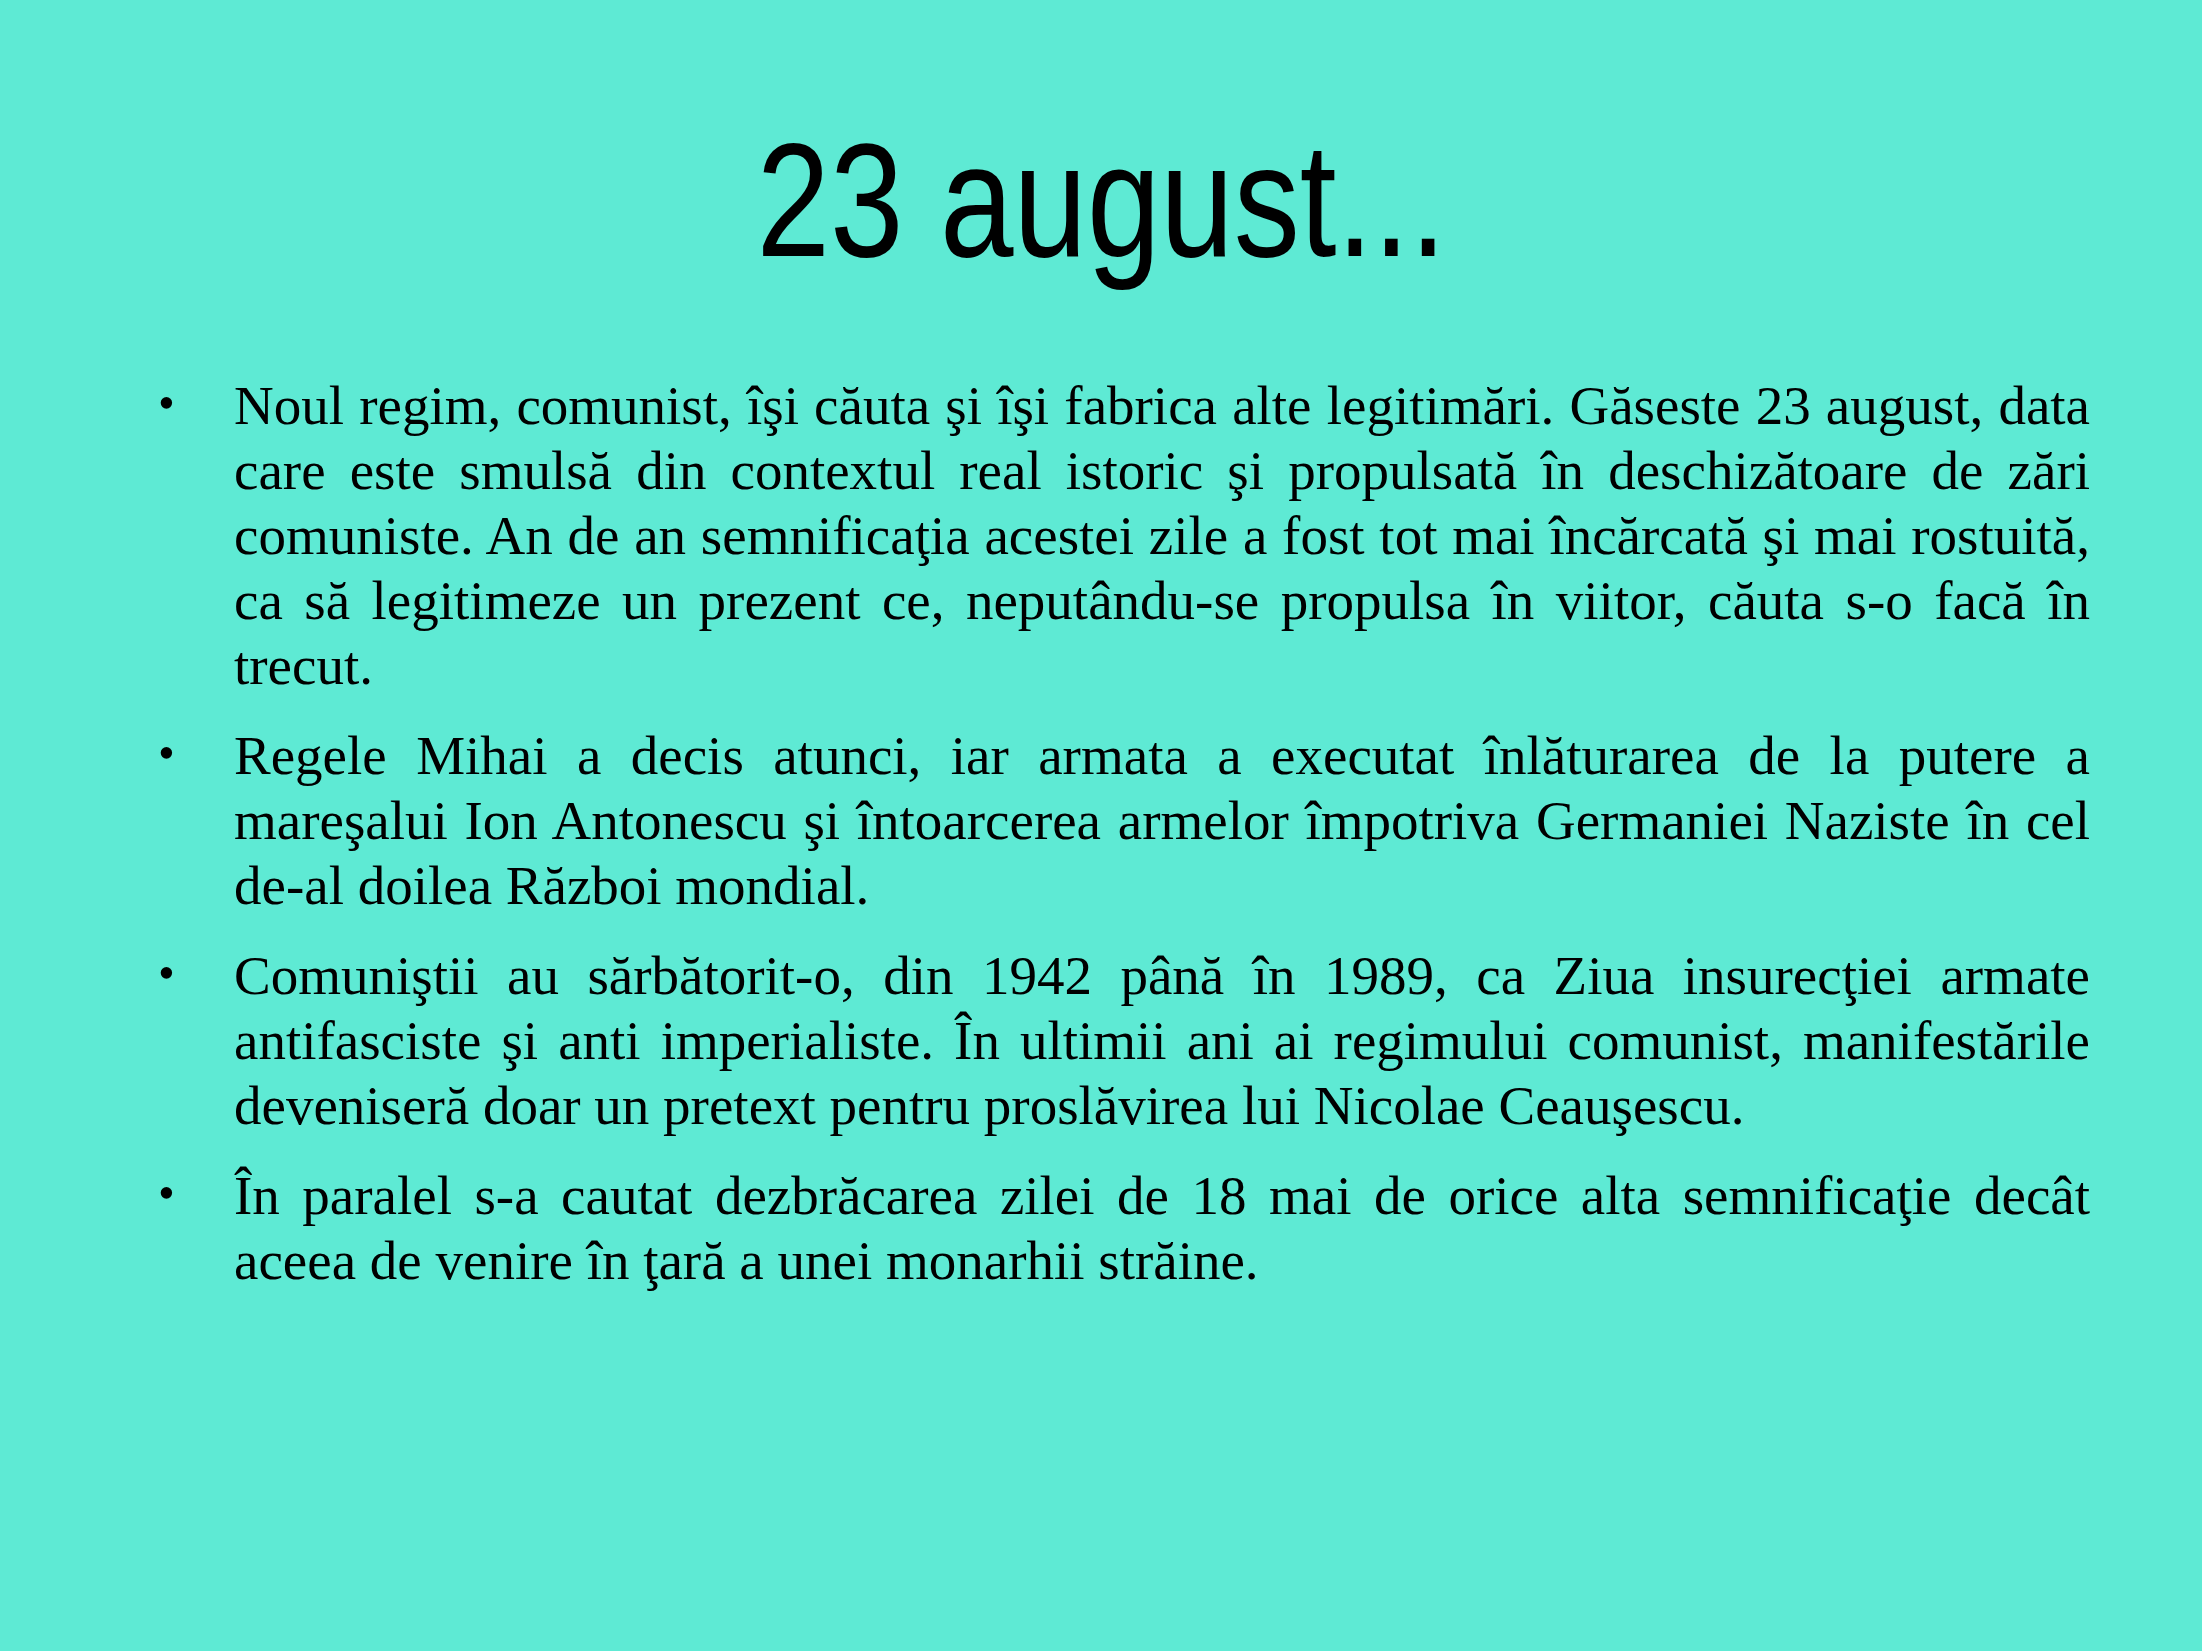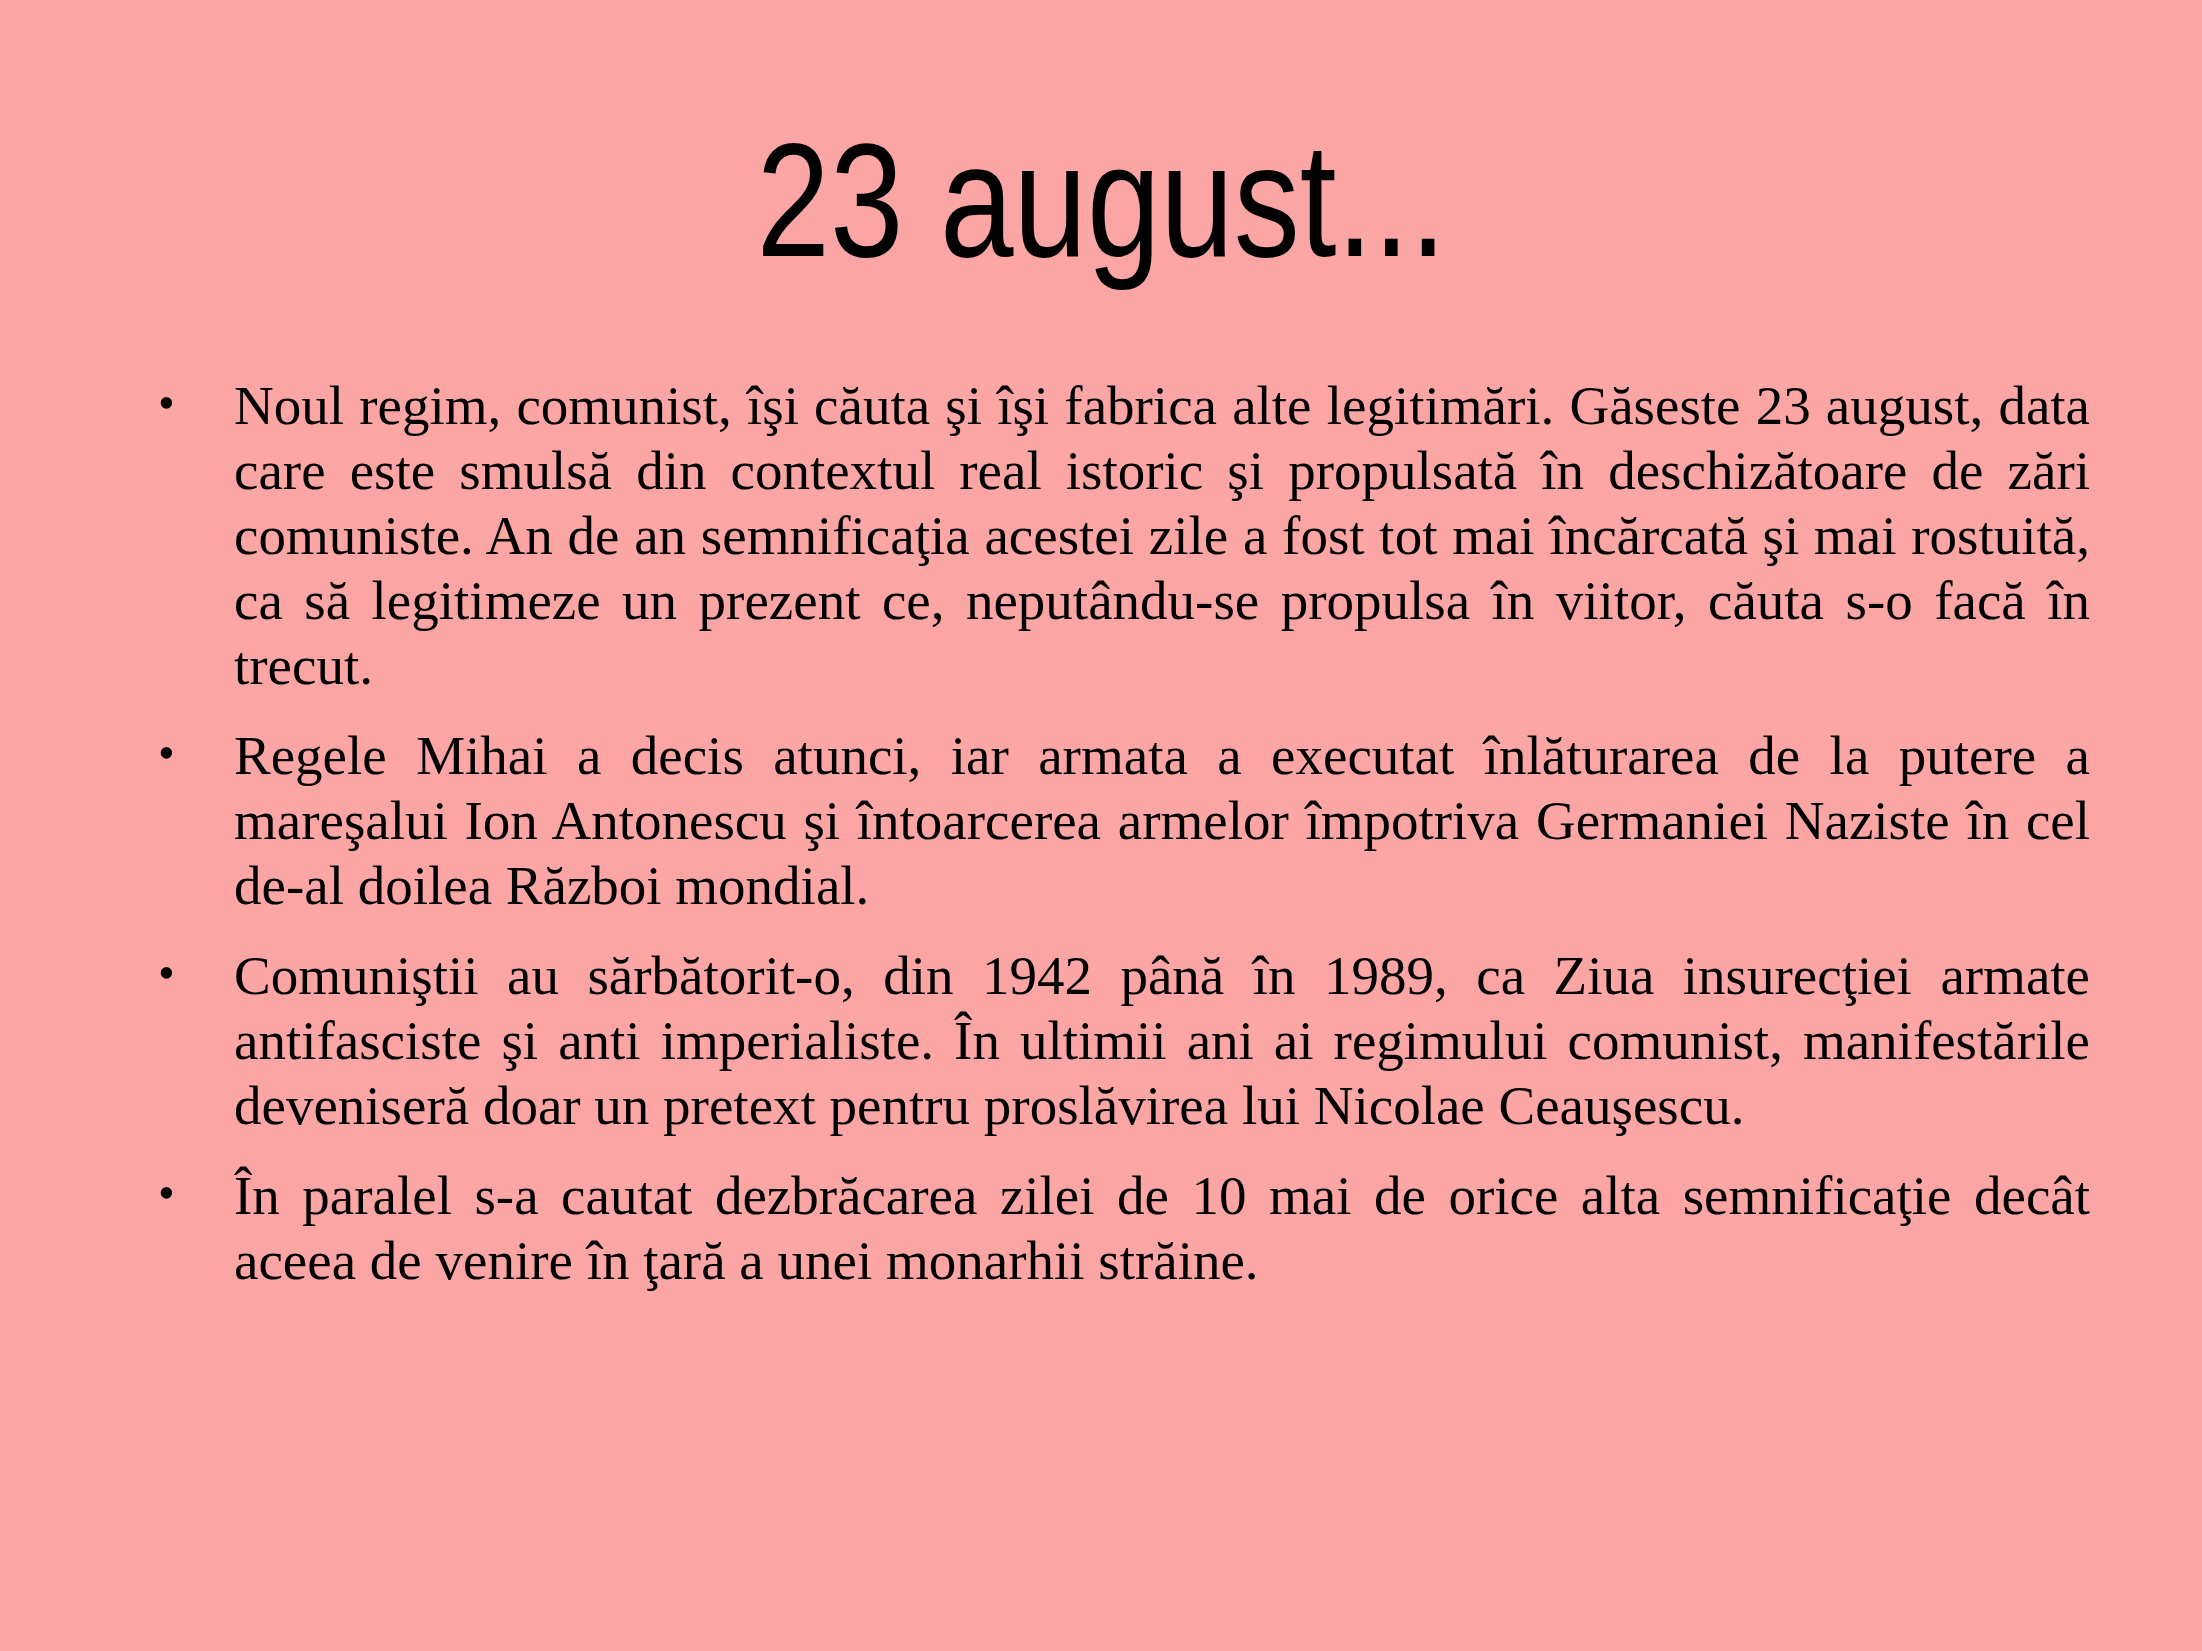--- a/index.html
+++ b/index.html
@@ -4,21 +4,21 @@
 <style>
   html, body {
     margin: 0;
     padding: 0;
     background: #ffffff;
   }
   .slide {
     position: relative;
     width: 2203px;
     height: 1652px;
-    background: #fca5a5;
+    background: #5eead4;
     overflow: hidden;
   }
   .slide-title {
     position: absolute;
     top: 120px;
     left: 0;
     width: 100%;
     margin: 0;
     text-align: center;
     font-family: "Liberation Sans", "DejaVu Sans", sans-serif;
@@ -74,17 +74,17 @@
     <li class="bullet-item">
       <span class="bullet-marker">•</span>
       <span class="bullet-text">Regele Mihai a decis atunci, iar armata a executat înlăturarea de la putere a mareşalui Ion Antonescu şi întoarcerea armelor împotriva Germaniei Naziste în cel de-al doilea Război mondial.</span>
     </li>
     <li class="bullet-item">
       <span class="bullet-marker">•</span>
       <span class="bullet-text">Comuniştii au sărbătorit-o, din 1942 până în 1989, ca Ziua insurecţiei armate antifasciste şi anti imperialiste. În ultimii ani ai regimului comunist, manifestările deveniseră doar un pretext pentru proslăvirea lui Nicolae Ceauşescu.</span>
     </li>
     <li class="bullet-item">
       <span class="bullet-marker">•</span>
-      <span class="bullet-text">În paralel s-a cautat dezbrăcarea zilei de 10 mai de orice alta semnificaţie decât aceea de venire în ţară a unei monarhii străine.</span>
+      <span class="bullet-text">În paralel s-a cautat dezbrăcarea zilei de 18 mai de orice alta semnificaţie decât aceea de venire în ţară a unei monarhii străine.</span>
     </li>
   </ul>
 </div>
 
 
 </body></html>

